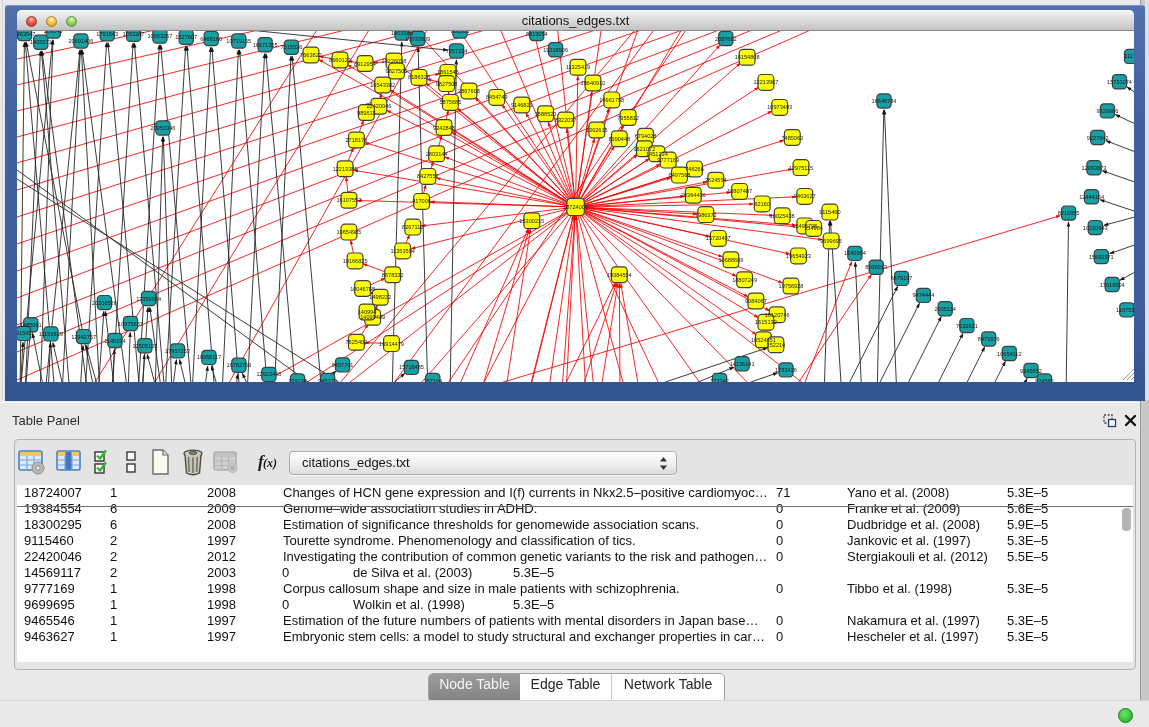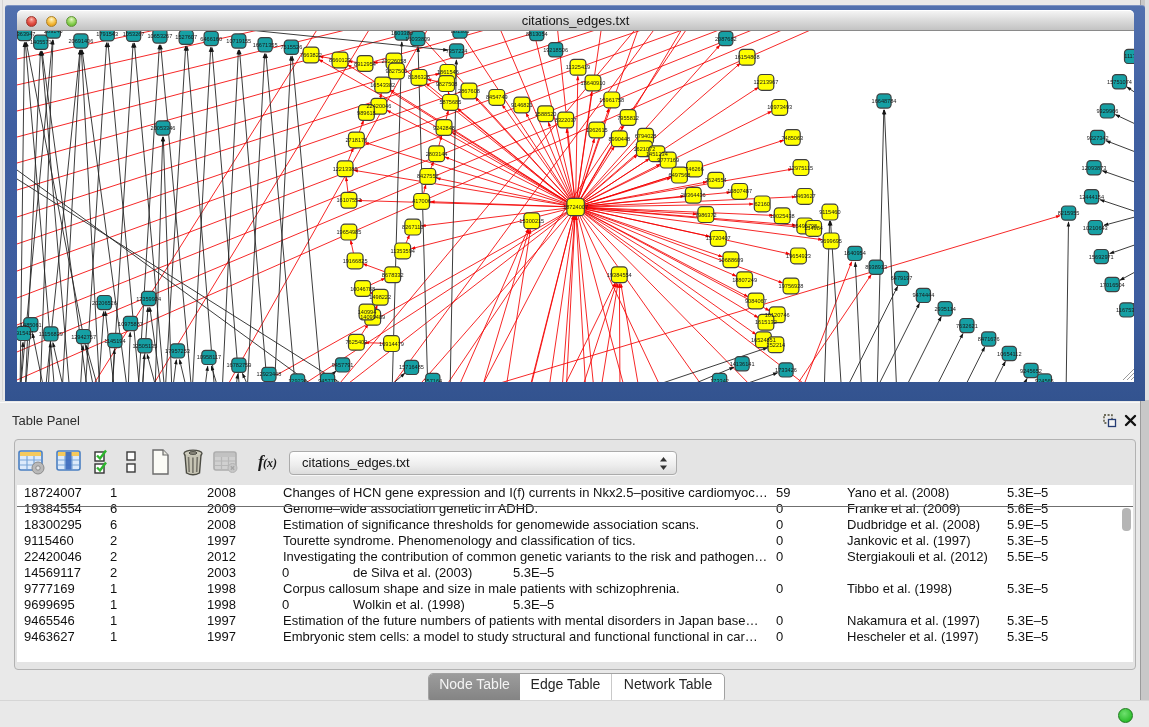--- a/index.html
+++ b/index.html
@@ -668,29 +668,29 @@
       </svg>
     </div>
   </div>
 
   <div class="abs" id="tablewrap">
 <div class="tr">
         <div class="c c0">18724007</div>
         <div class="c c1">1</div>
         <div class="c c2">2008</div>
         <div class="c c3">Changes of HCN gene expression and I(f) currents in Nkx2.5–positive cardiomyoc…</div>
-        <div class="c c4">59</div>
+        <div class="c c4">71</div>
         <div class="c c5">Yano et al. (2008)</div>
         <div class="c c6">5.3E–5</div>
       </div>
 <div class="tr">
         <div class="c c0">19384554</div>
         <div class="c c1">6</div>
         <div class="c c2">2009</div>
-        <div class="c c3">Genome–wide association genetic in ADHD.</div>
+        <div class="c c3">Genome–wide association studies in ADHD.</div>
         <div class="c c4">0</div>
         <div class="c c5">Franke et al. (2009)</div>
         <div class="c c6">5.6E–5</div>
       </div>
 <div class="tr">
         <div class="c c0">18300295</div>
         <div class="c c1">6</div>
         <div class="c c2">2008</div>
         <div class="c c3">Estimation of significance thresholds for genomewide association scans.</div>
         <div class="c c4">0</div>
@@ -746,21 +746,21 @@
         <div class="c c2">1997</div>
         <div class="c c3">Estimation of the future numbers of patients with mental disorders in Japan base…</div>
         <div class="c c4">0</div>
         <div class="c c5">Nakamura et al. (1997)</div>
         <div class="c c6">5.3E–5</div>
       </div>
 <div class="tr">
         <div class="c c0">9463627</div>
         <div class="c c1">1</div>
         <div class="c c2">1997</div>
-        <div class="c c3">Embryonic stem cells: a model to study structural and functional functional in car…</div>
+        <div class="c c3">Embryonic stem cells: a model to study structural and exchanger properties in car…</div>
         <div class="c c4">0</div>
         <div class="c c5">Hescheler et al. (1997)</div>
         <div class="c c6">5.3E–5</div>
       </div>
   </div>
   <div class="abs" id="hline"></div>
   <div class="abs" id="vthumb"></div>
 
   <div class="abs" id="tabs">
     <div id="seg1">Node Table</div>

